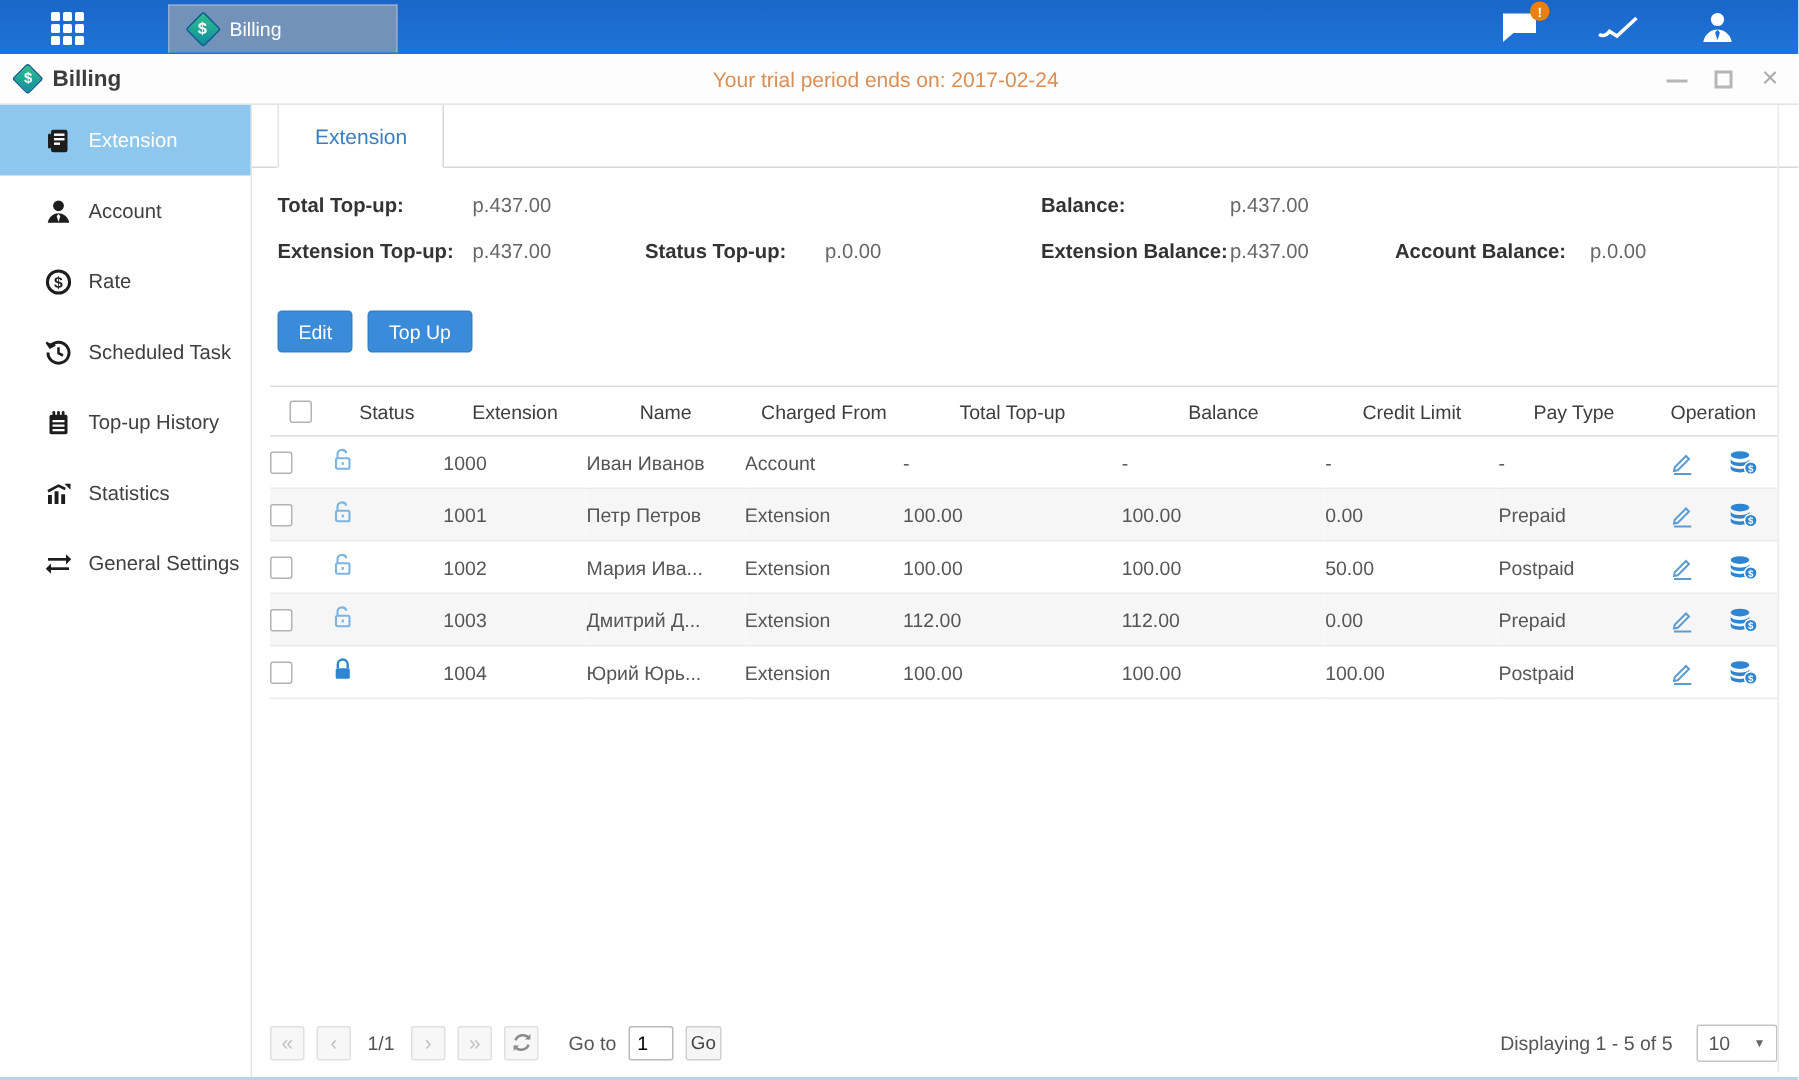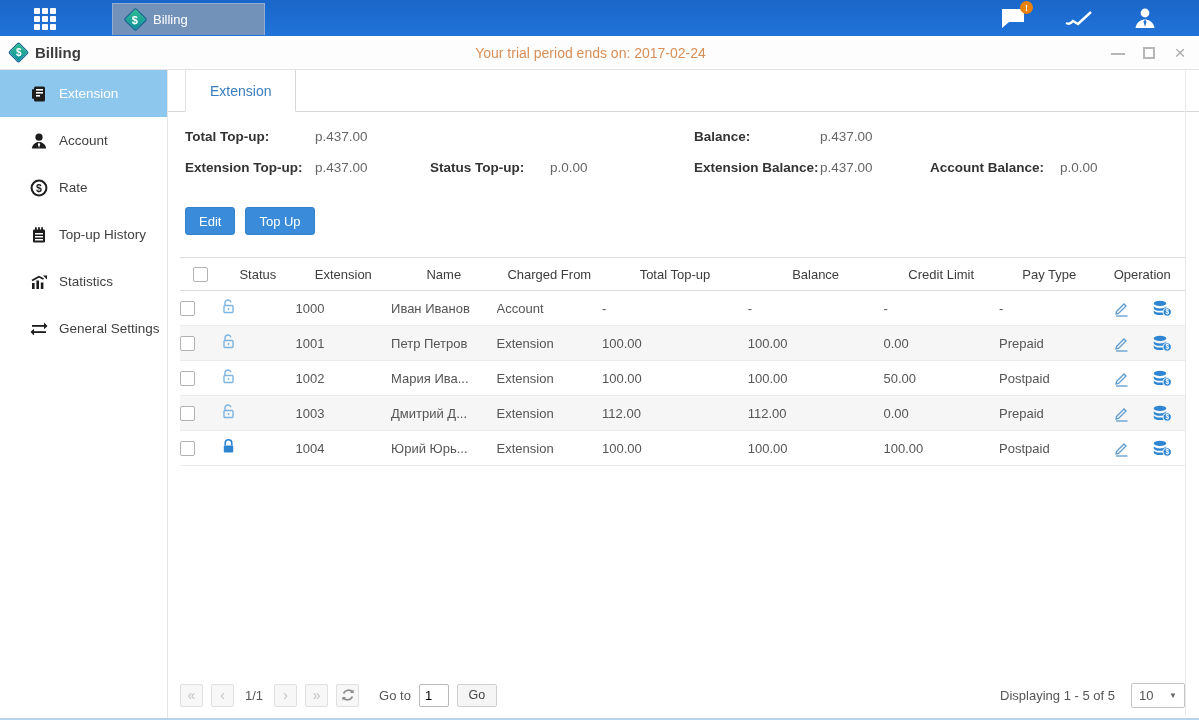--- a/index.html
+++ b/index.html
@@ -109,21 +109,21 @@
   .pager { flex:0 0 46px; display:flex; align-items:center; gap:8px;
     margin:0 14px 0 12px; font-size:13px; color:#555; }
   .pgbtn { width:23px; height:23px; background:#f7f7f7; border:1px solid #e0e0e0;
     border-radius:2px; display:flex; align-items:center; justify-content:center;
     color:#c2c2c2; font-size:14px; cursor:pointer; }
   .pg-refresh { color:#8a8a8a; }
   .pg-indicator { margin:0 3px; color:#555; }
   .goto-label { margin-left:12px; }
   .goto-input { width:30px; height:23px; border:1px solid #b9b9b9; border-radius:2px;
     font-size:13px; padding-left:5px; font-family:"Liberation Sans",sans-serif; }
-  .go-btn { width:40px; height:23px; background:#f5f5f5; border:1px solid #cfcfcf;
+  .go-btn { width:24px; height:23px; background:#f5f5f5; border:1px solid #cfcfcf;
     border-radius:2px; font-size:12.5px; color:#444; cursor:pointer;
     font-family:"Liberation Sans",sans-serif; }
   .pager-right { margin-left:auto; display:flex; align-items:center; gap:16px; }
   .pagesize { width:54px; height:25px; border:1px solid #c5c5c5; border-radius:2px;
     display:flex; align-items:center; padding:0 7px; cursor:pointer;
     justify-content:space-between; background:#fff; }
   .caret { font-size:8px; color:#666; }
 </style>
 </head>
 <body>
@@ -205,20 +205,28 @@
           <path d="M9 10.6l-1.2 1.6L9 16l1.2-3.8z" fill="#fff"></path>
           </svg>
         <span>Account</span>
       </div>
       <div class="nav-item">
         <svg width="18" height="18" viewBox="0 0 18 18">
           <circle cx="9" cy="9" r="7.4" fill="none" stroke="#1d1d1d" stroke-width="2"></circle>
           <text x="9" y="13" text-anchor="middle" font-size="10.5" font-weight="bold" fill="#1d1d1d" font-family="Liberation Sans, sans-serif">$</text>
           </svg>
         <span>Rate</span>
+      </div>
+      <div class="nav-item">
+        <svg width="18" height="18" viewBox="0 0 18 18" fill="none" stroke="#1d1d1d">
+          <path d="M3.2 5.2 A7 7 0 1 1 2 9" stroke-width="2"></path>
+          <path d="M1 2.2 L3.4 5.6 L6.8 3.8" stroke-width="1.6" fill="#1d1d1d"></path>
+          <path d="M9 5.5 V9.5 L12 11" stroke-width="1.7"></path>
+          </svg>
+        <span>Scheduled Task</span>
       </div>
       <div class="nav-item">
         <svg width="18" height="18" viewBox="0 0 18 18">
           <rect x="3" y="3.5" width="12" height="13" rx="1.2" fill="#1d1d1d"></rect>
           <rect x="5" y="1" width="1.8" height="4" rx="0.9" fill="#1d1d1d"></rect>
           <rect x="8.1" y="1" width="1.8" height="4" rx="0.9" fill="#1d1d1d"></rect>
           <rect x="11.2" y="1" width="1.8" height="4" rx="0.9" fill="#1d1d1d"></rect>
           <rect x="5" y="7" width="8" height="1.5" fill="#fff"></rect>
           <rect x="5" y="10" width="8" height="1.5" fill="#fff"></rect>
           <rect x="5" y="13" width="8" height="1.5" fill="#fff"></rect>

